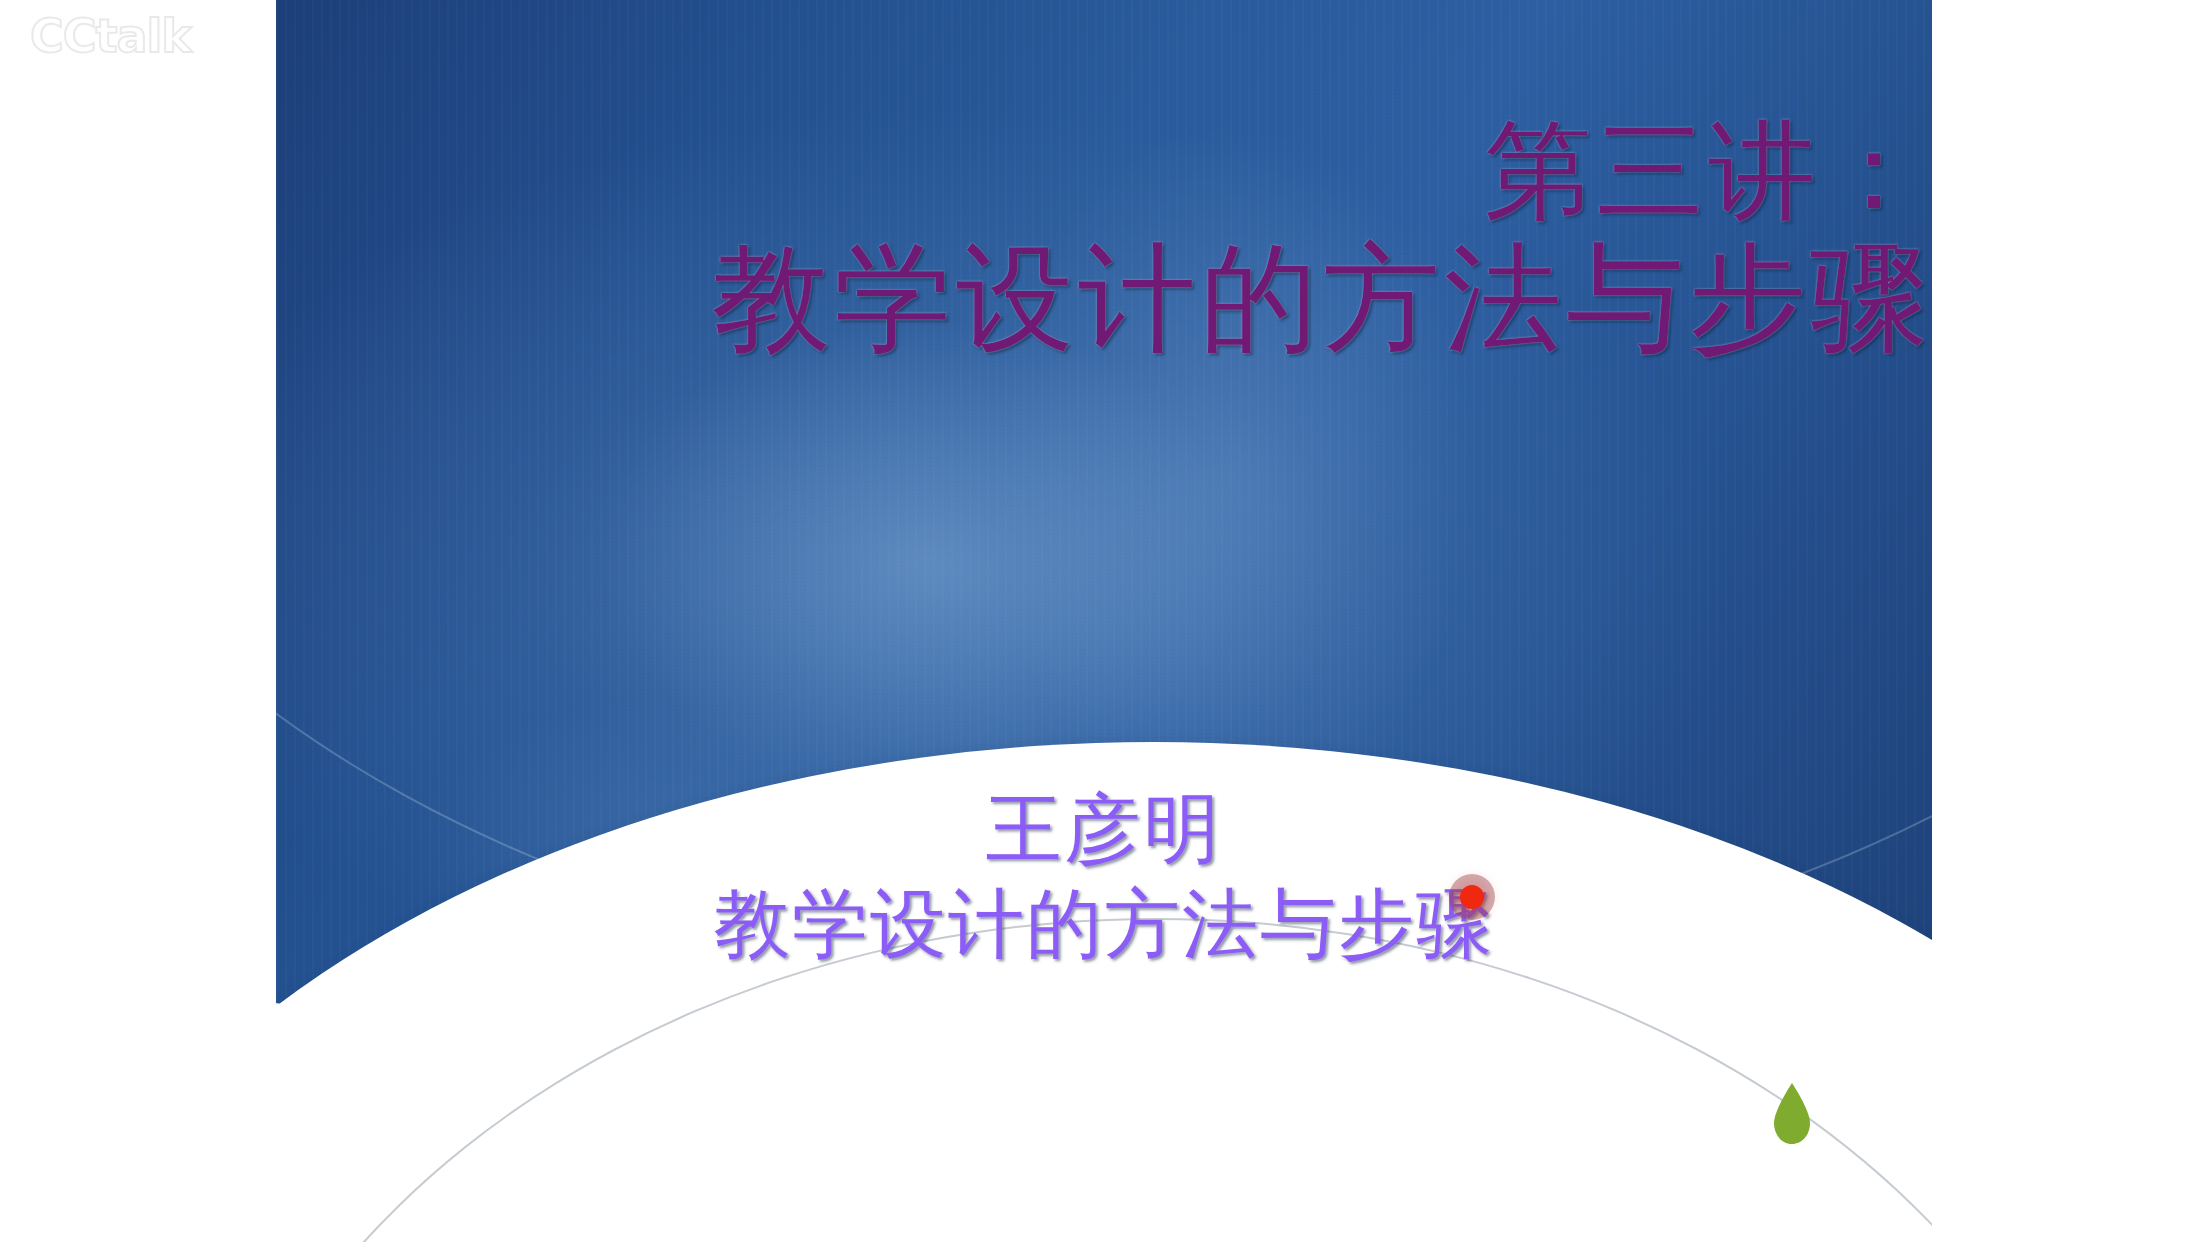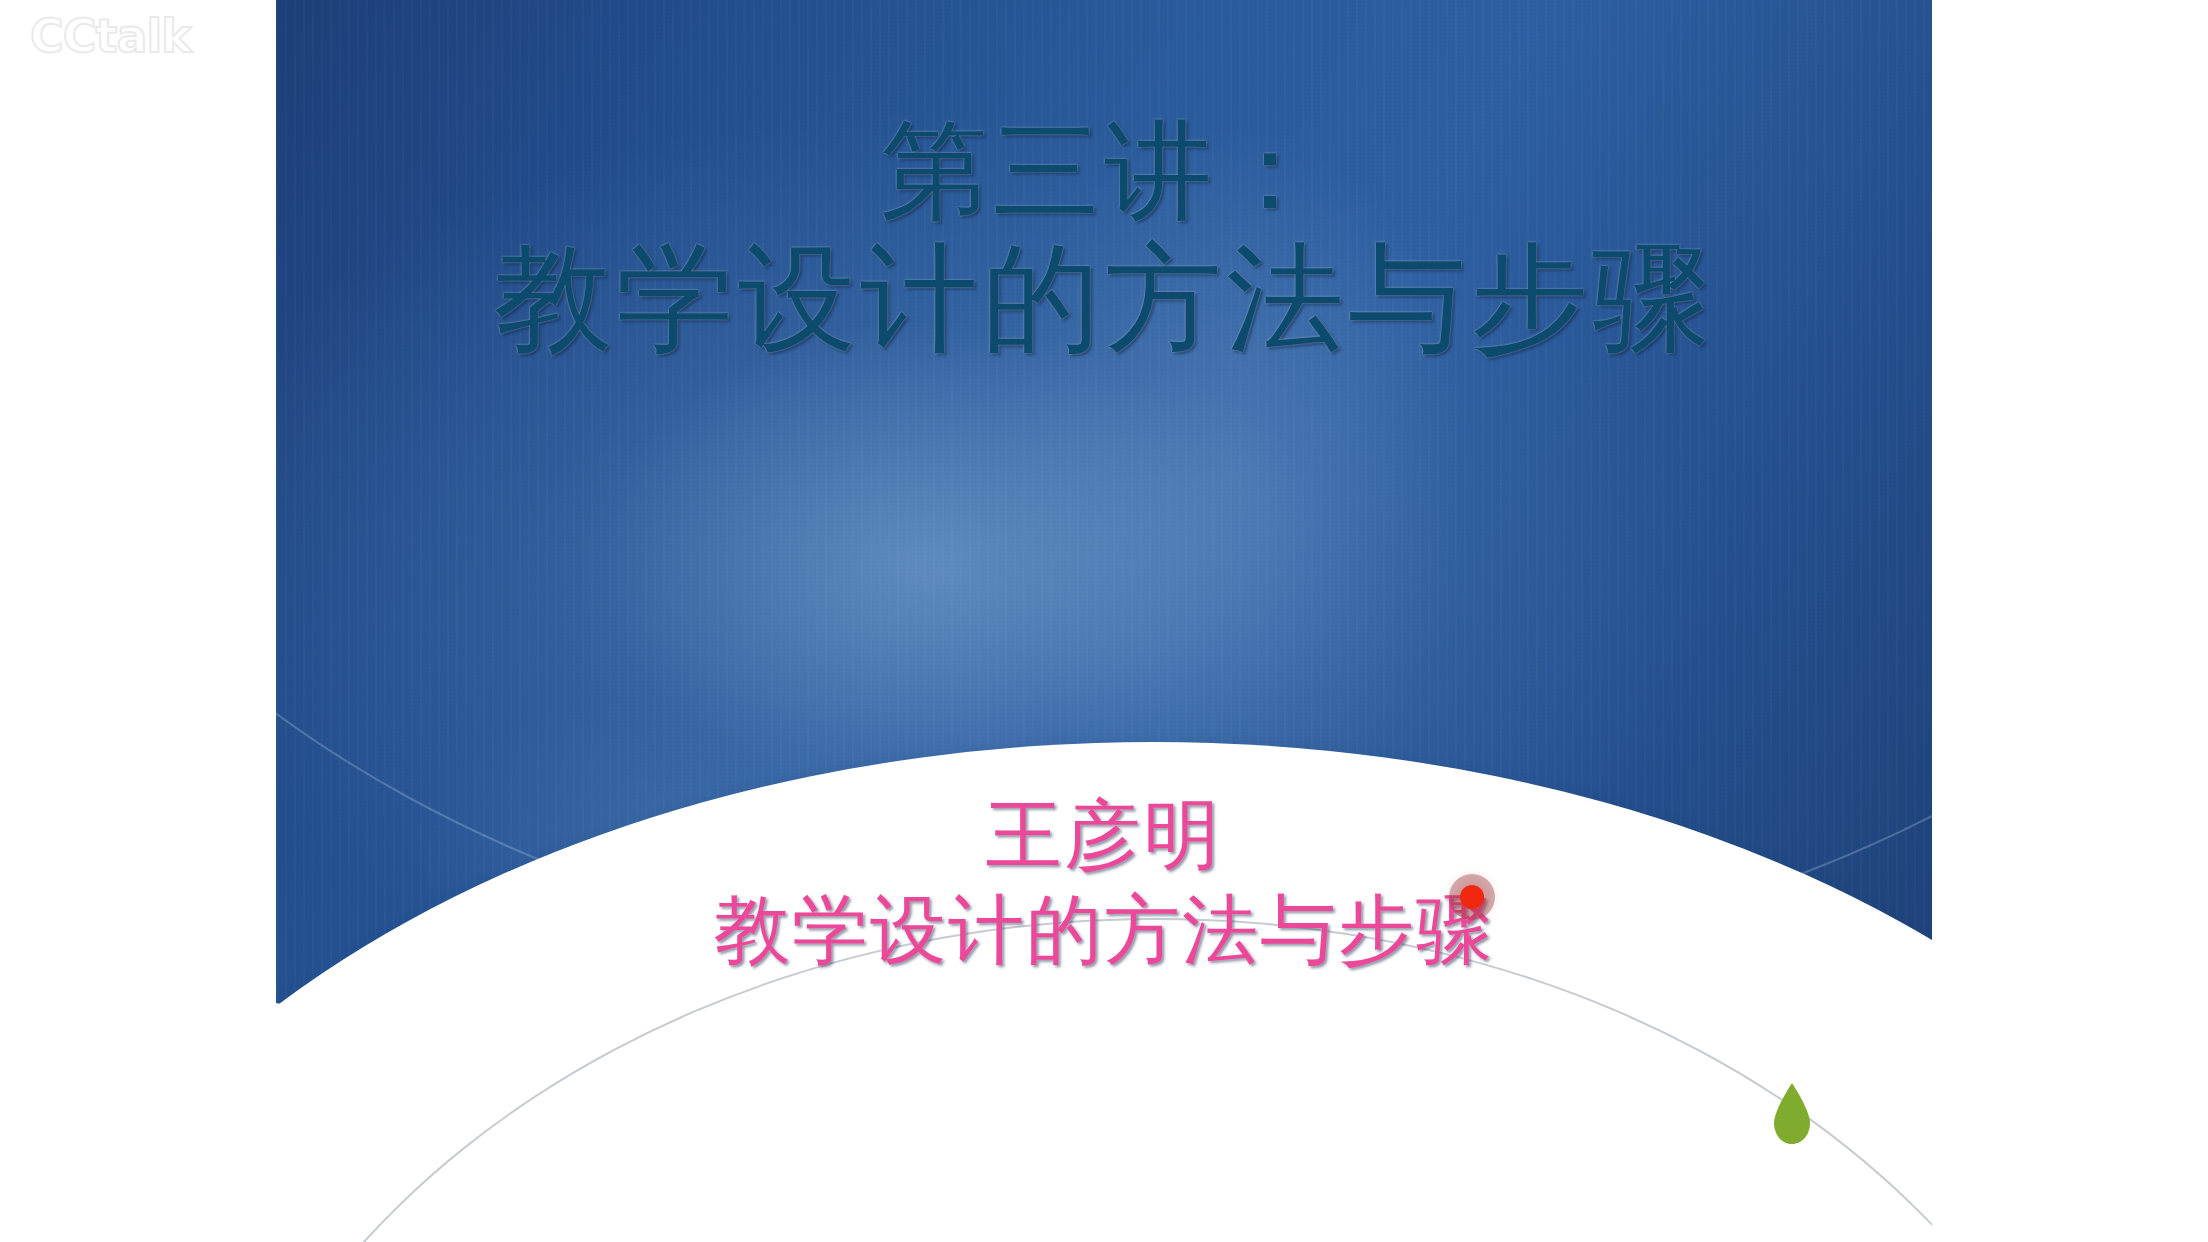--- a/index.html
+++ b/index.html
@@ -174,22 +174,22 @@
     border: 2px solid rgba(150,160,172,0.55);
     pointer-events: none;
   }
 
   
   .title-block {
     position: absolute;
     left: 0;
     right: 0;
     top: 112px;
-    text-align: center;
-    color: #0c4a6e;
+    text-align: right;
+    color: #701a75;
     font-family: "Liberation Serif", "DejaVu Serif", serif;
     text-shadow:
       0 0 2px rgba(255,255,255,0.55),
       2px 2px 3px rgba(10,30,60,0.55);
     pointer-events: none;
   }
   .title-line-1 {
     font-size: 108px;
     line-height: 1.12;
     letter-spacing: 4px;
@@ -202,22 +202,22 @@
     font-weight: 400;
   }
 
   
   .presenter-block {
     position: absolute;
     left: 0;
     right: 0;
     top: 790px;
     text-align: center;
-    color: #ec4899;
-    font-family: Liberation Serif, serif;
+    color: #8b5cf6;
+    font-family: Liberation Mono, monospace;
     text-shadow:
       0 0 2px rgba(255,255,255,0.5),
       2px 2px 3px rgba(10,30,60,0.5);
     pointer-events: none;
   }
   .presenter-name {
     font-size: 76px;
     line-height: 1.2;
     letter-spacing: 3px;
   }

